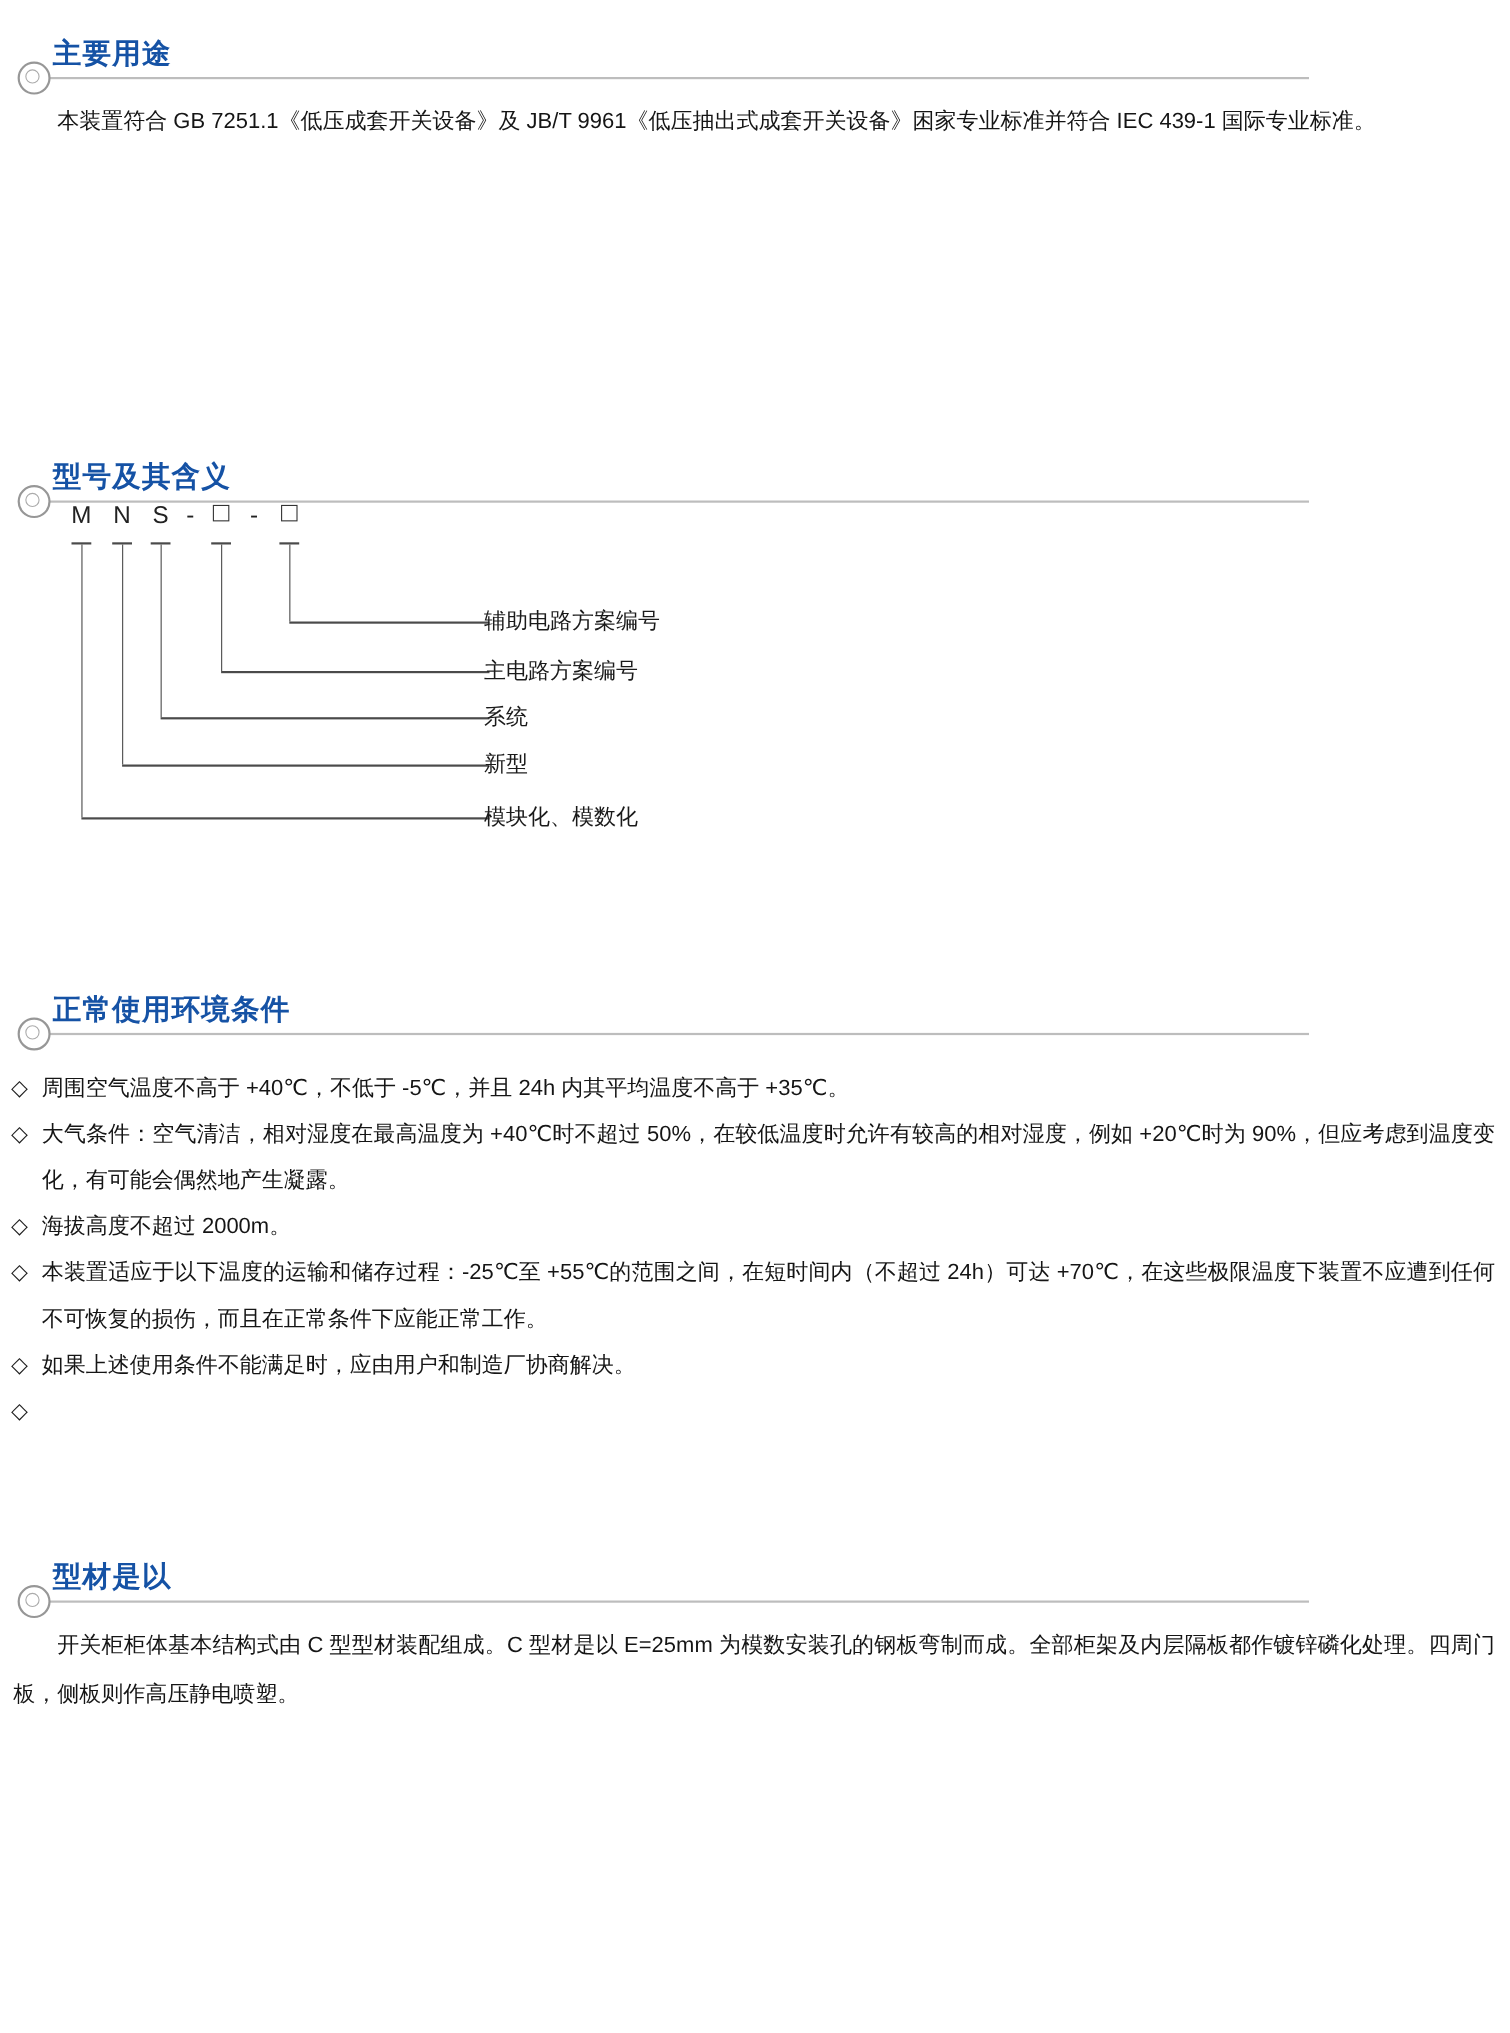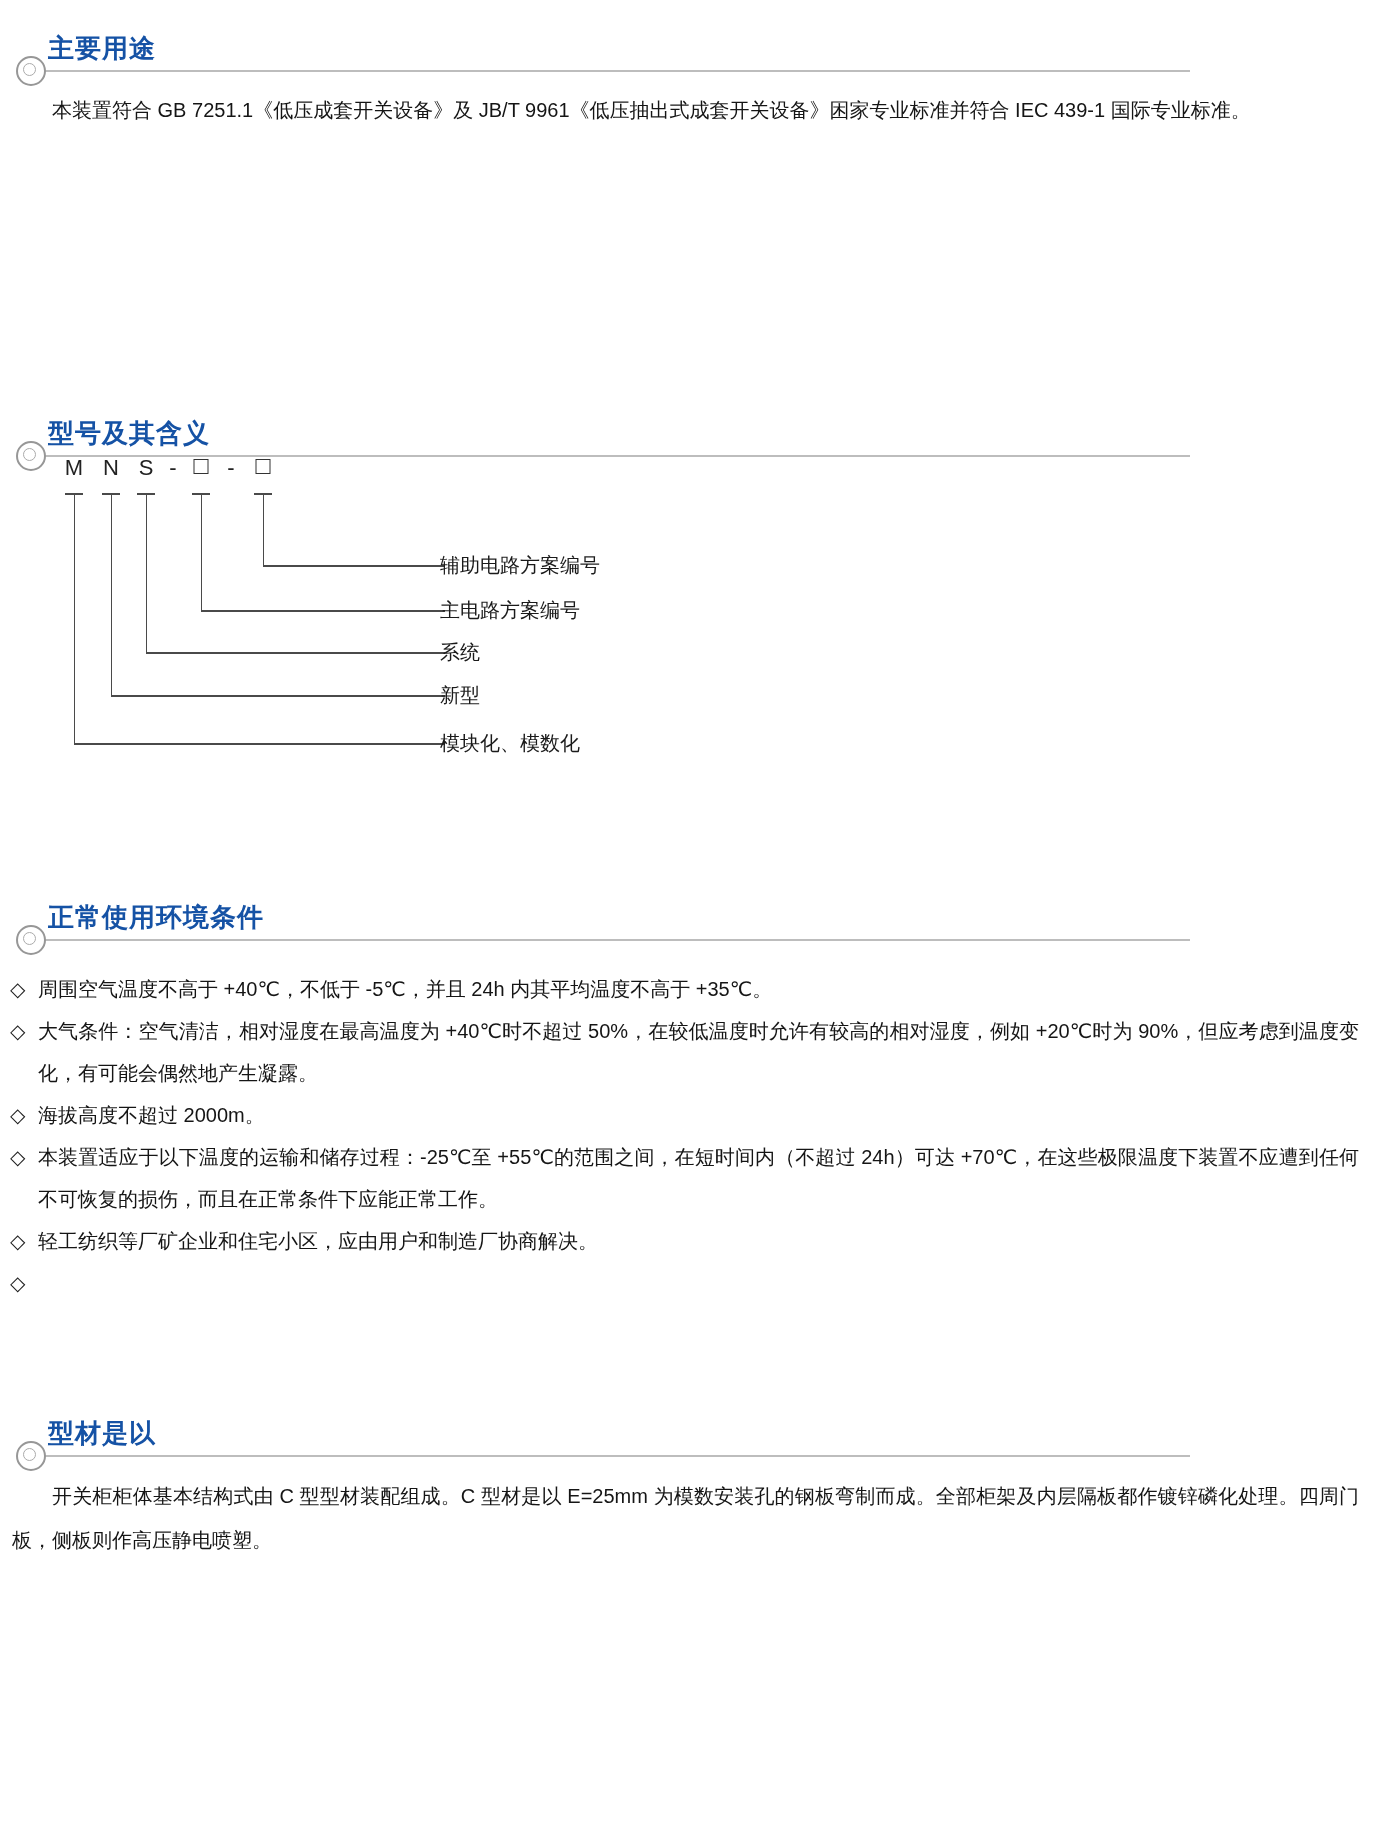--- a/index.html
+++ b/index.html
@@ -135,21 +135,21 @@
   <div class="bullet">
     <span class="diamond">◇</span>
     <span>海拔高度不超过 2000m。</span>
   </div>
   <div class="bullet">
     <span class="diamond">◇</span>
     <span>本装置适应于以下温度的运输和储存过程：-25℃至 +55℃的范围之间，在短时间内（不超过 24h）可达 +70℃，在这些极限温度下装置不应遭到任何不可恢复的损伤，而且在正常条件下应能正常工作。</span>
   </div>
   <div class="bullet">
     <span class="diamond">◇</span>
-    <span>轻工纺织等厂矿企业和住宅小区，应由用户和制造厂协商解决。</span>
+    <span>如果上述使用条件不能满足时，应由用户和制造厂协商解决。</span>
   </div>
   <div class="bullet">
     <span class="diamond">◇</span>
   </div>
 </div>
 
 <div class="sec" style="top:1411px">
   <div class="sec-header">
     <span class="ring"></span>
     <div class="rule"></div>

